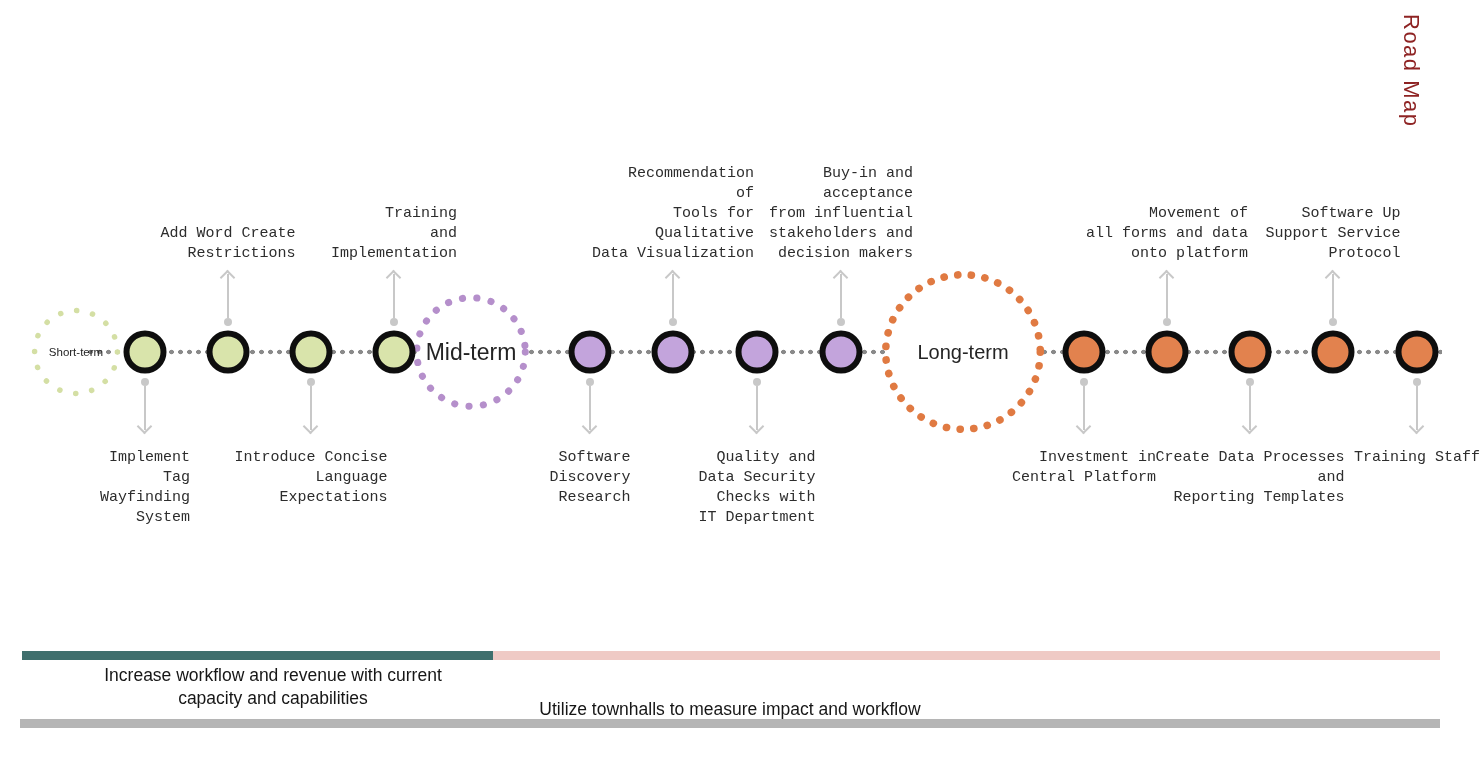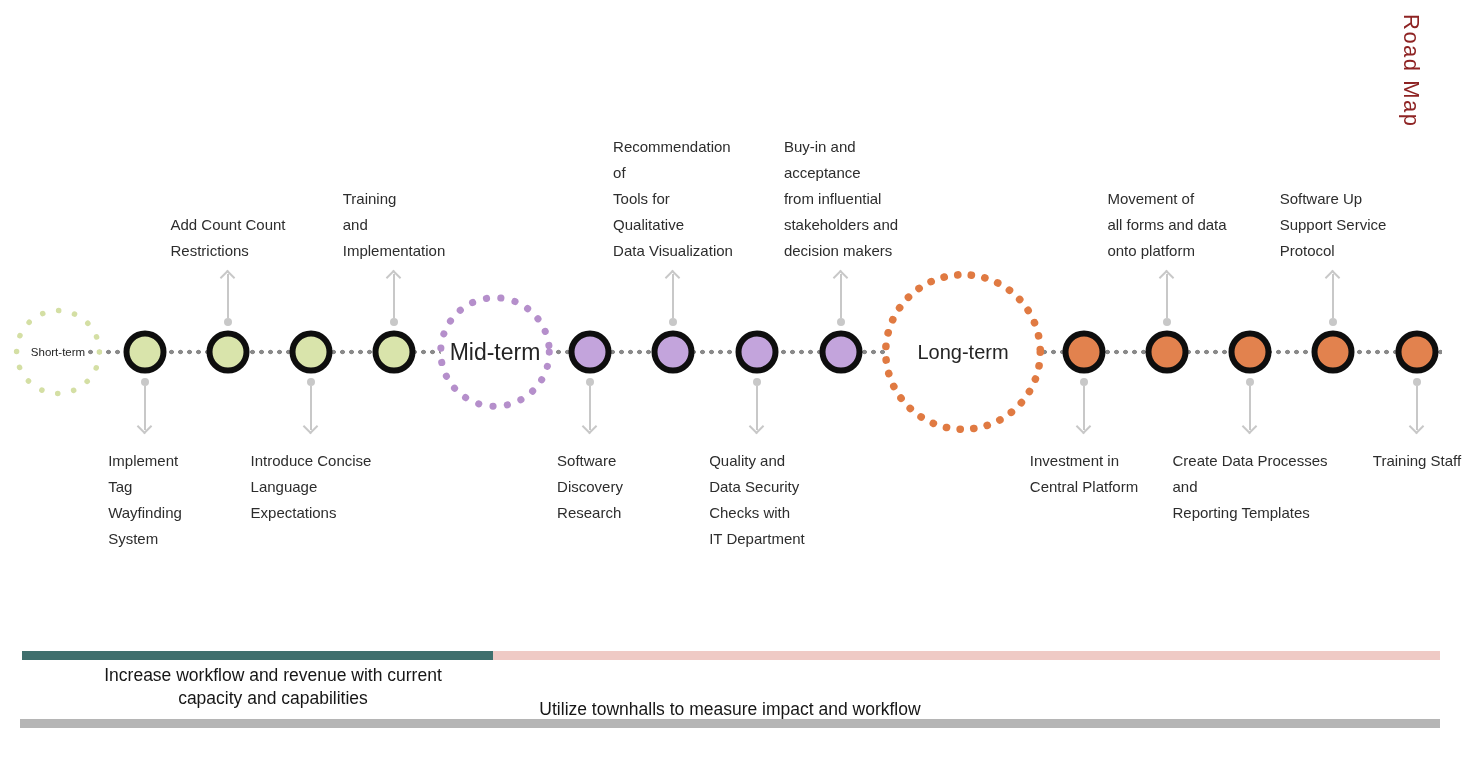--- a/index.html
+++ b/index.html
@@ -40,22 +40,22 @@
   .arrow::after{ content:''; position:absolute; left:-5px; width:9px; height:9px; }
   .arrow.up{ top:-78px; height:44px; }
   .arrow.up::before{ bottom:-8px; }
   .arrow.up::after{ top:-2px; border-left:2px solid #c8c8c8; border-top:2px solid #c8c8c8; transform:rotate(45deg); }
   .arrow.down{ top:34px; height:44px; }
   .arrow.down::before{ top:-8px; }
   .arrow.down::after{ bottom:-2px; border-right:2px solid #c8c8c8; border-bottom:2px solid #c8c8c8; transform:rotate(45deg); }
 
   .label{
     position:absolute; left:0; transform:translateX(-50%);
-    white-space:pre-line; text-align:left; width:max-content;
-    font-size:15px; line-height:26px; color:#2d2d2d;
+    white-space:pre-line; text-align:right; width:max-content;
+    font-size:15px; line-height:20px; color:#2d2d2d;font-family:Liberation Mono, monospace;
   }
   .label.top{ bottom:88px; }
   .label.bottom{ top:96px; }
 
   
   .bar{ position:absolute; height:9px; }
   .bar-teal{ left:22px; top:651px; width:471px; background:#3f6f6d; }
   .bar-pink{ left:493px; top:651px; width:947px; background:#efcac5; }
   .bar-gray{ left:20px; top:719px; width:1420px; background:#b5b5b5; }
 
@@ -69,28 +69,28 @@
 </style>
 </head>
 <body>
 
 <div class="canvas">
 
   <div class="roadmap-title">Road Map</div>
 
   <div class="timeline"></div>
 
-  <div class="term" style="left:12px;top:306px;width:92px;height:92px">
+  <div class="term" style="left:30px;top:306px;width:92px;height:92px">
     <svg viewBox="0 0 100 100">
       <circle cx="50" cy="50" r="45" fill="none" stroke="#d4dfa4" stroke-width="6" stroke-dasharray="0.1 17.6" stroke-linecap="round"></circle>
     </svg>
     <span class="term-label" style="font-size:11.5px">Short-term</span>
   </div>
 
-  <div class="term" style="left:436px;top:293px;width:118px;height:118px">
+  <div class="term" style="left:412px;top:293px;width:118px;height:118px">
     <svg viewBox="0 0 100 100">
       <circle cx="50" cy="50" r="46" fill="#ffffff" stroke="#b58fcb" stroke-width="6" stroke-dasharray="0.1 12.2" stroke-linecap="round"></circle>
     </svg>
     <span class="term-label" style="font-size:23px">Mid-term</span>
   </div>
 
   <div class="term" style="left:879px;top:268px;width:168px;height:168px">
     <svg viewBox="0 0 100 100">
       <circle cx="50" cy="50" r="46" fill="#ffffff" stroke="#e07a42" stroke-width="4.5" stroke-dasharray="0.1 8.1" stroke-linecap="round"></circle>
     </svg>
@@ -101,21 +101,21 @@
     <span class="node c-green"></span>
     <span class="arrow down"></span>
     <div class="label bottom">Implement
 Tag
 Wayfinding
 System</div>
   </div>
   <div class="milestone" style="left:228px">
     <span class="node c-green"></span>
     <span class="arrow up"></span>
-    <div class="label top">Add Count Count
+    <div class="label top">Add Word Create
 Restrictions</div>
   </div>
   <div class="milestone" style="left:311px">
     <span class="node c-green"></span>
     <span class="arrow down"></span>
     <div class="label bottom">Introduce Concise
 Language
 Expectations</div>
   </div>
   <div class="milestone" style="left:394px">

